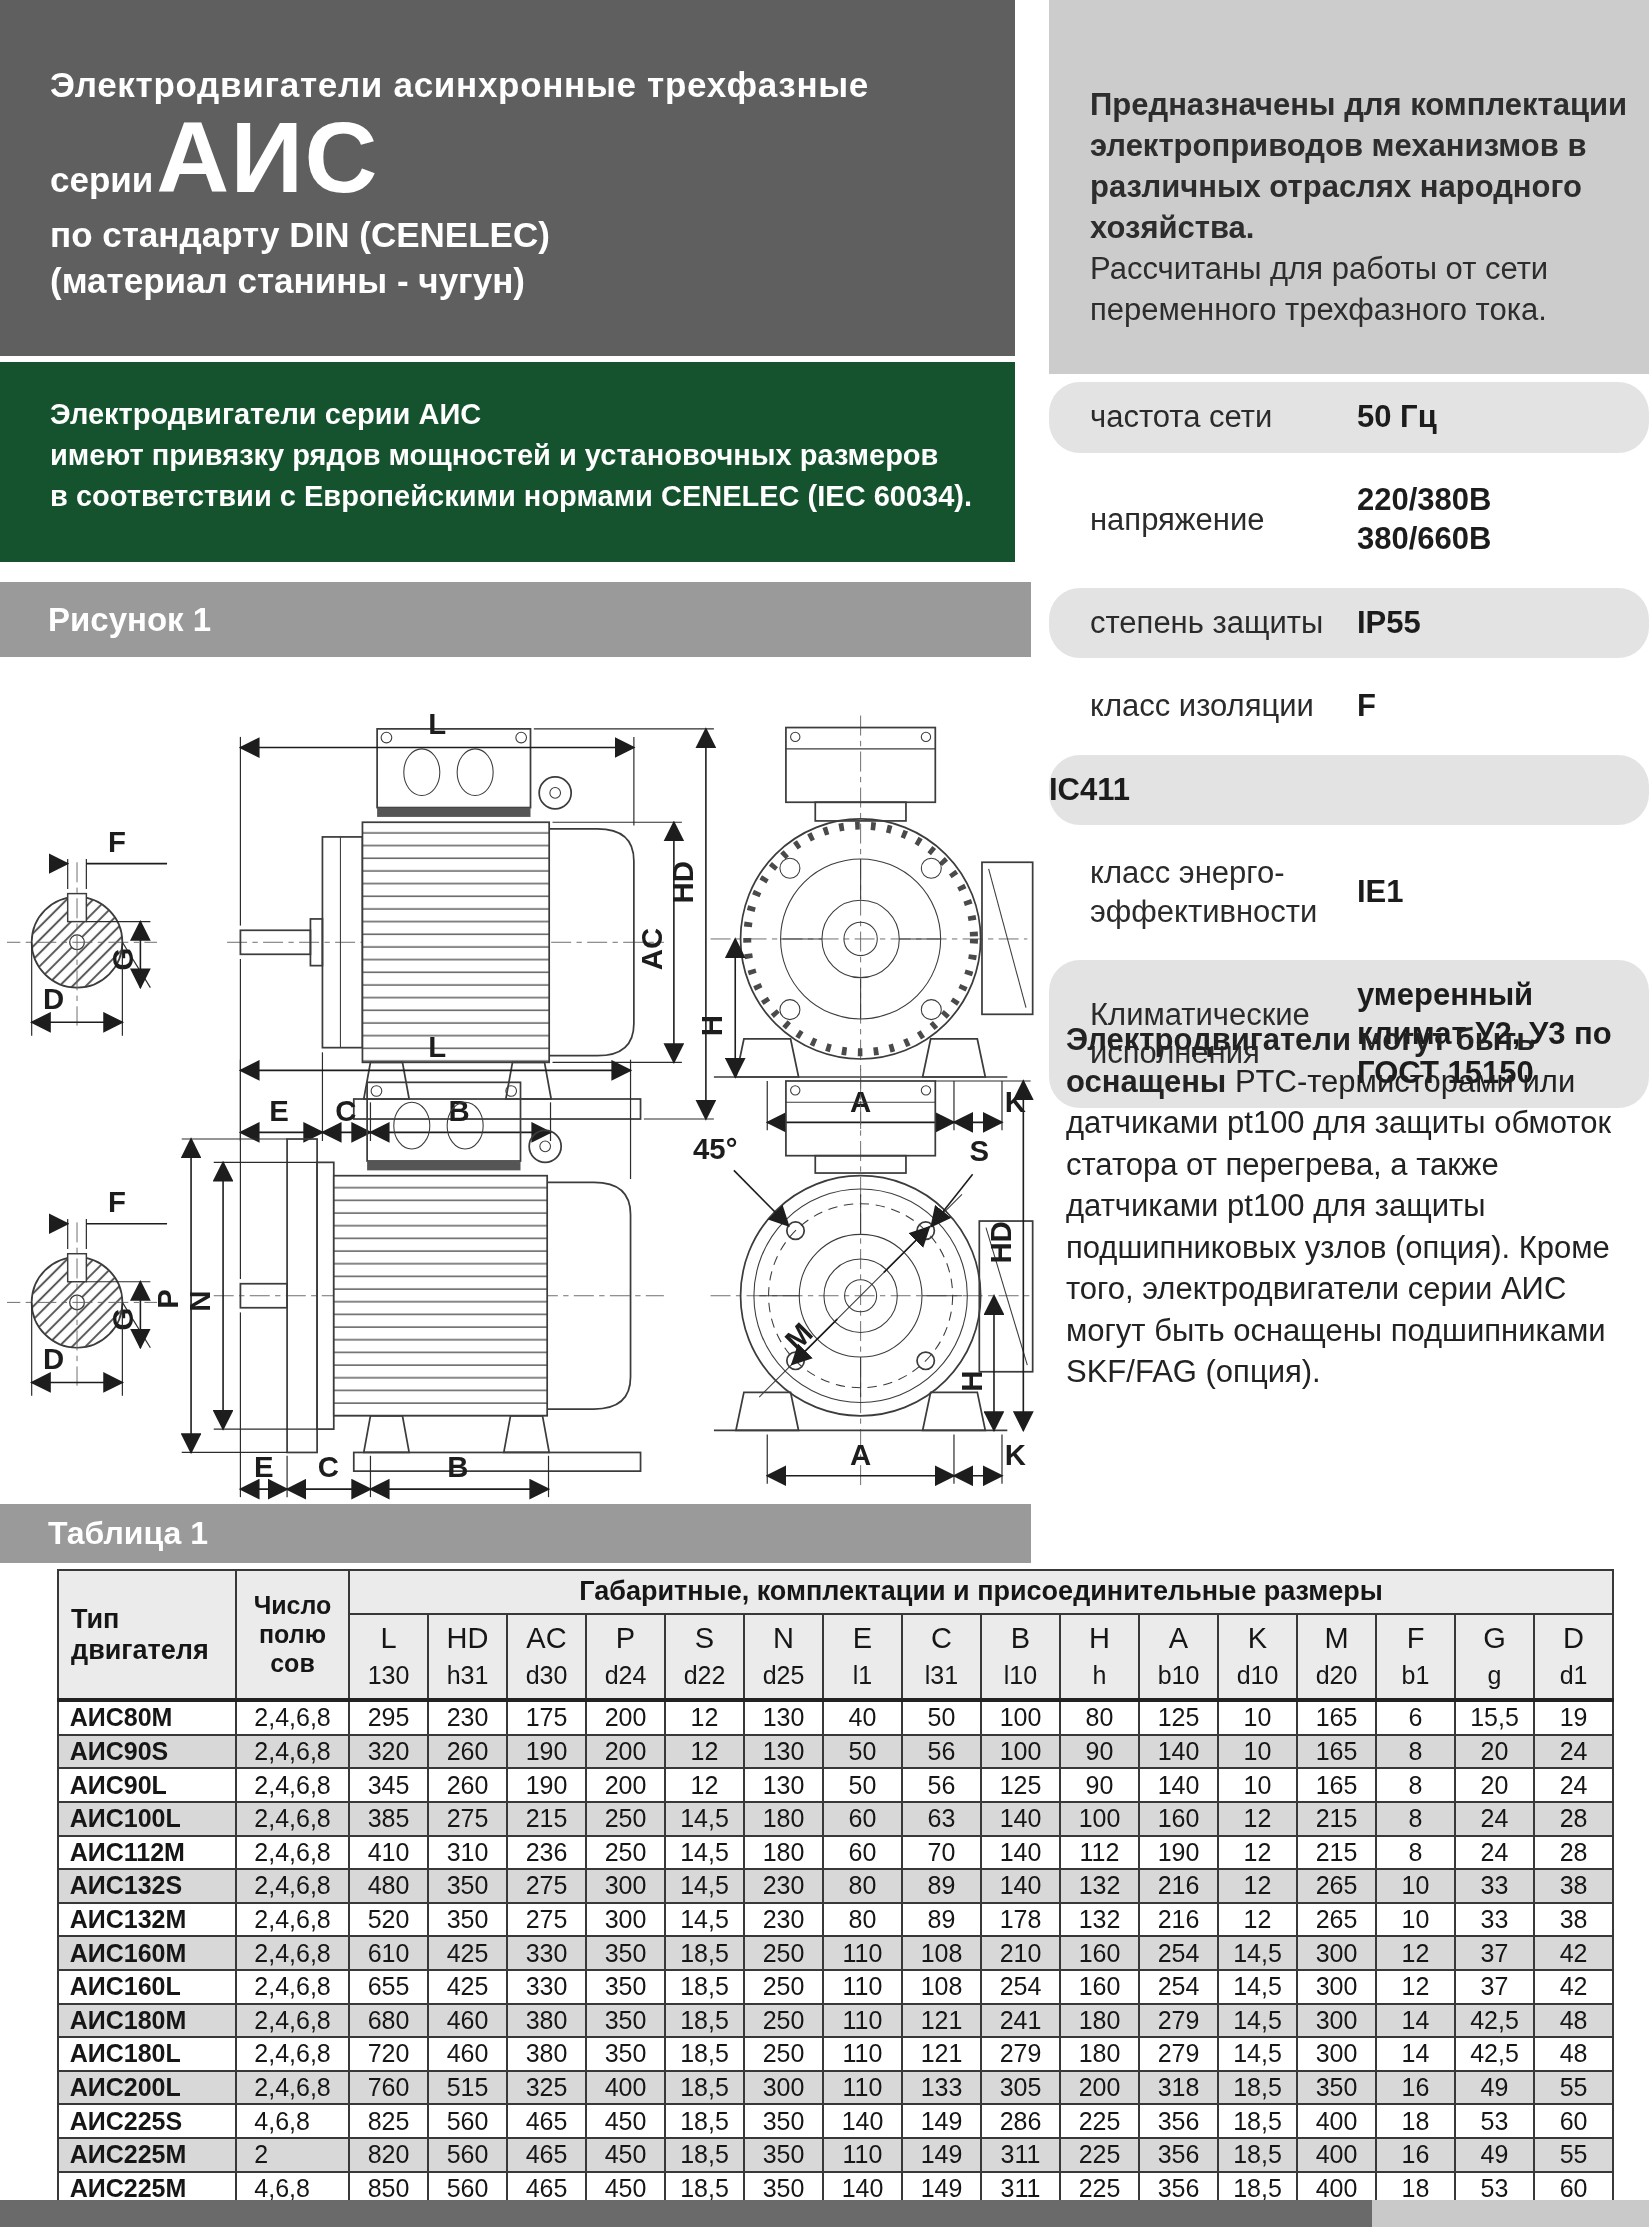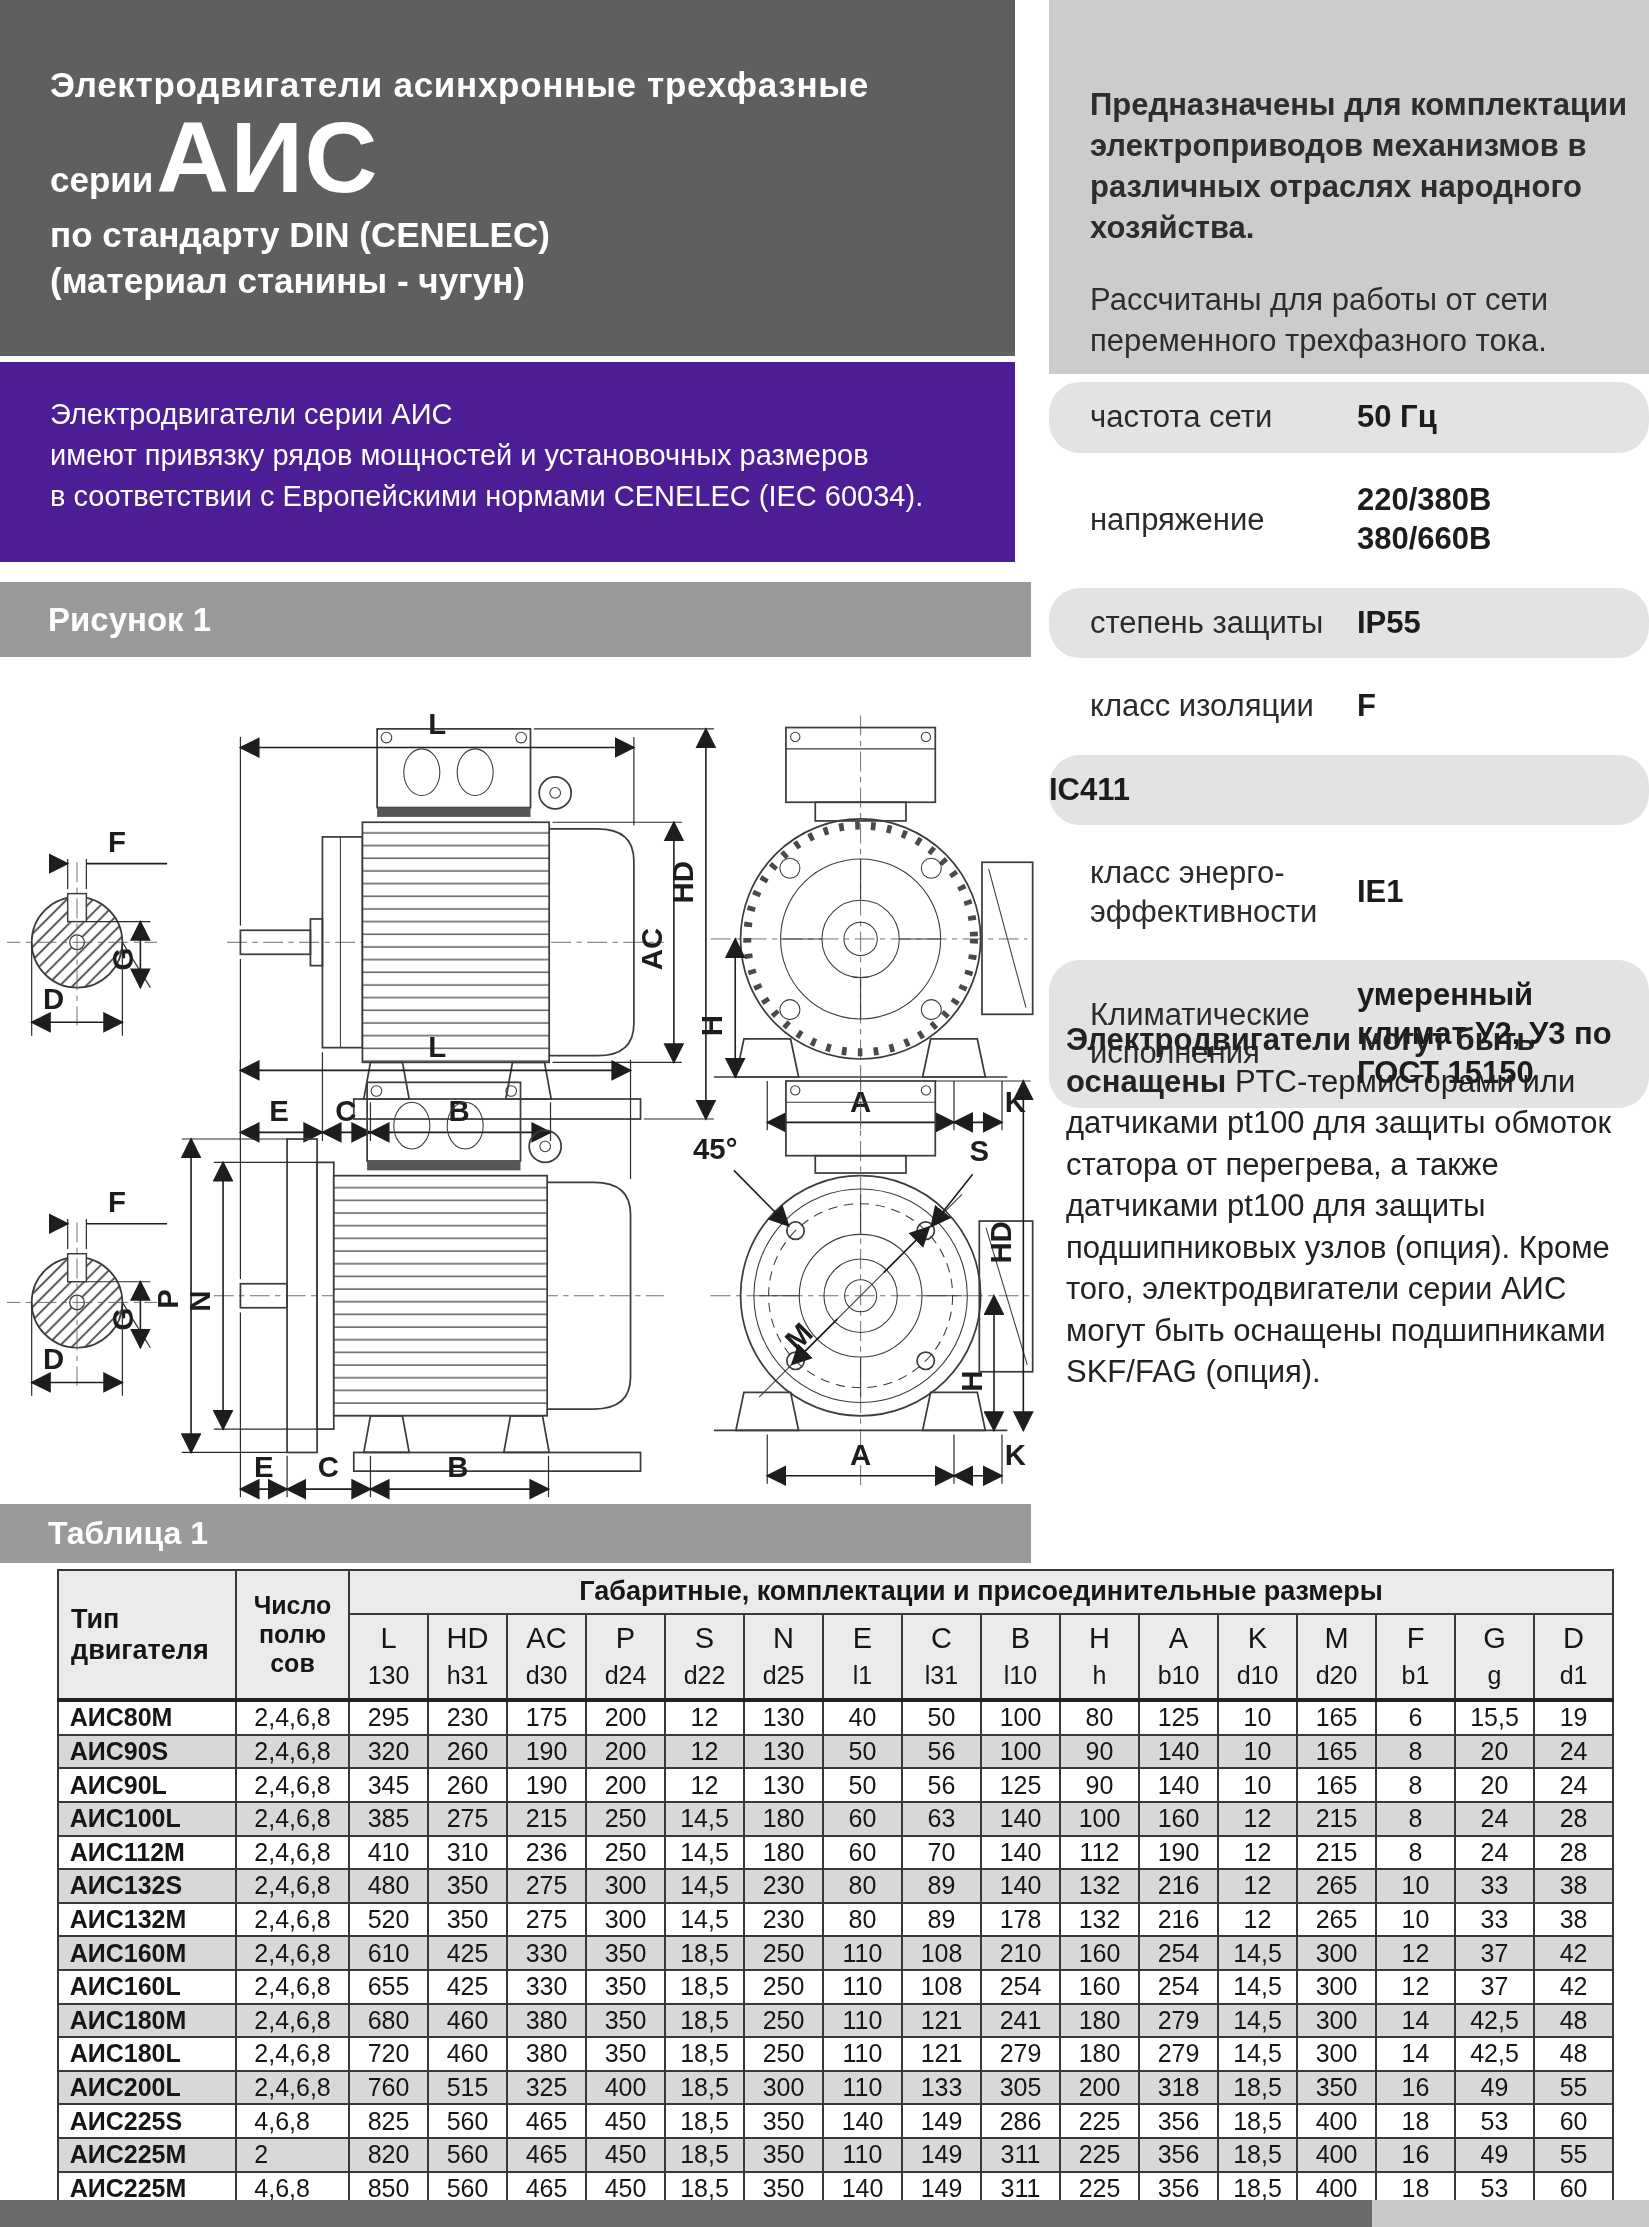--- a/index.html
+++ b/index.html
@@ -8,32 +8,32 @@
 
   
   .hdr{position:absolute;left:0;top:0;width:1015px;height:356px;background:#5f5f5f;color:#fff;}
   .hdr .t1{position:absolute;left:50px;top:65px;font-size:35px;font-weight:700;letter-spacing:0.7px;}
   .hdr .series{position:absolute;left:50px;top:100px;height:107px;}
   .hdr .series .pre{font-size:35px;font-weight:700;vertical-align:baseline;}
   .hdr .series .big{font-size:101px;font-weight:700;letter-spacing:1.3px;vertical-align:baseline;}
   .hdr .sub{position:absolute;left:50px;top:212px;font-size:35px;font-weight:700;line-height:1.3;white-space:pre-line;}
 
   
-  .desc{position:absolute;left:0;top:362px;width:1015px;height:200px;background:#4c1d95;color:#fff;}
+  .desc{position:absolute;left:0;top:362px;width:1015px;height:200px;background:#14532d;color:#fff;font-weight:bold;}
   .desc .txt{position:absolute;left:50px;top:32px;width:934px;font-size:29px;line-height:1.42;white-space:pre-line;}
 
   
   .bar{position:absolute;left:0;width:1031px;background:#9a9a9a;color:#fff;font-weight:700;}
   .bar-fig{top:582px;height:75px;font-size:33px;line-height:75px;padding-left:48px;box-sizing:border-box;}
   .bar-tab{top:1504px;height:59px;font-size:32px;line-height:59px;padding-left:48px;box-sizing:border-box;}
 
   
   .intro{position:absolute;left:1049px;top:0;width:600px;height:374px;background:#cccccc;color:#2d2d2d;box-sizing:border-box;padding:85px 16px 0 41px;}
   .intro .p1{font-size:31px;font-weight:700;line-height:1.32;}
-  .intro .p2{font-size:31px;font-weight:400;line-height:1.32;margin-top:31px;}
+  .intro .p2{font-size:31px;font-weight:400;line-height:1.32;}
 
   .specs{position:absolute;left:1049px;top:382px;width:600px;display:flex;flex-direction:column;gap:12.7px;}
   .spec-row{display:flex;align-items:center;padding:16px 0;background:#fff;}
   .spec-row.gray{background:#e3e3e3;border-radius:31px;}
   .spec-label{margin-left:41px;width:267px;font-size:31px;color:#2b2b2b;line-height:1.25;}
   .spec-value{margin-left:0px;font-size:31px;font-weight:700;color:#1c1c1c;line-height:1.25;width:287px;}
 
   .note{position:absolute;left:1066px;top:1019px;width:586px;font-size:31px;line-height:1.34;color:#222;}
   .note b{font-weight:700;}
 

